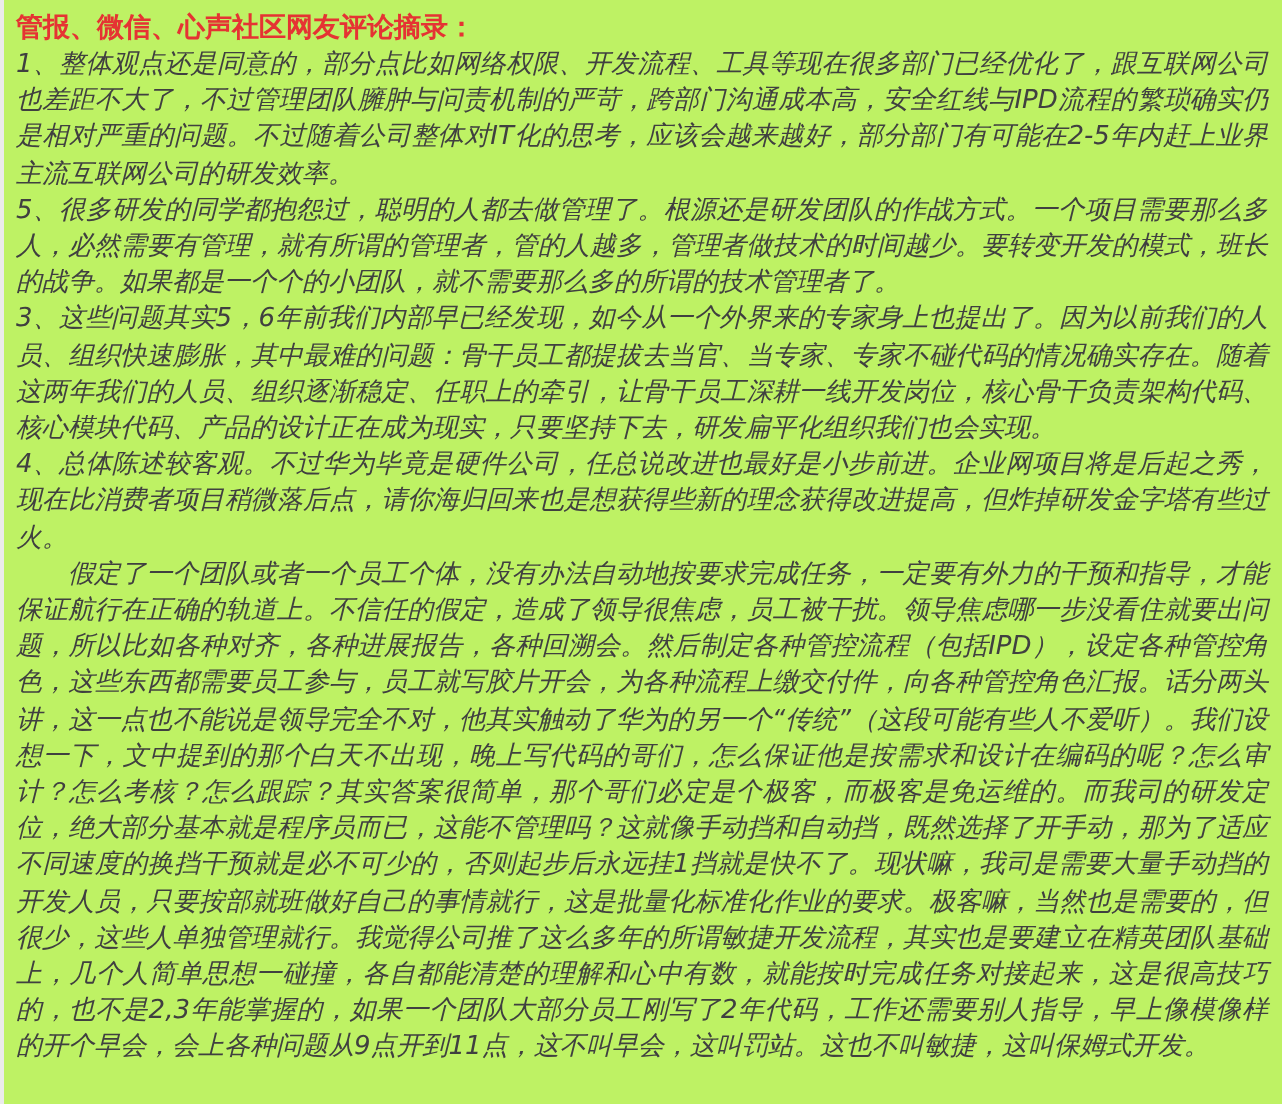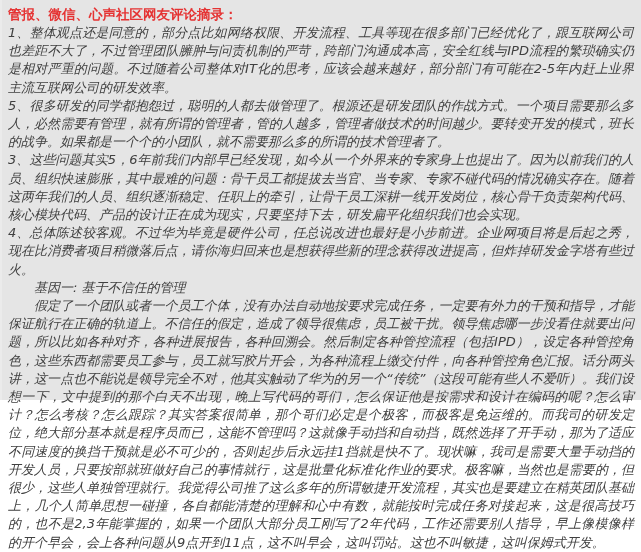--- a/index.html
+++ b/index.html
@@ -9,24 +9,24 @@
   }
   body {
     width: 641px;
     height: 552px;
     overflow: hidden;
     font-family: "DejaVu Sans", "Liberation Sans", sans-serif;
   }
   .doc {
     box-sizing: border-box;
     width: 641px;
-    height: 400px;
+    height: 552px;
     padding: 5px 7px 4px 6px;
     border-left: 2px solid #ebebeb;
-    background: #e5e5e5;
+    background: #bef264;
   }
   .doc-title {
     color: #e53333;
     font-weight: bold;
     font-size: 13.5px;
     line-height: 19px;
     margin: 0;
     text-align: left;
   }
   .para {
@@ -51,16 +51,15 @@
 
   <p class="para">1、整体观点还是同意的，部分点比如网络权限、开发流程、工具等现在很多部门已经优化了，跟互联网公司也差距不大了，不过管理团队臃肿与问责机制的严苛，跨部门沟通成本高，安全红线与IPD流程的繁琐确实仍是相对严重的问题。不过随着公司整体对IT化的思考，应该会越来越好，部分部门有可能在2-5年内赶上业界主流互联网公司的研发效率。</p>
 
   <p class="para">5、很多研发的同学都抱怨过，聪明的人都去做管理了。根源还是研发团队的作战方式。一个项目需要那么多人，必然需要有管理，就有所谓的管理者，管的人越多，管理者做技术的时间越少。要转变开发的模式，班长的战争。如果都是一个个的小团队，就不需要那么多的所谓的技术管理者了。</p>
 
   <p class="para">3、这些问题其实5，6年前我们内部早已经发现，如今从一个外界来的专家身上也提出了。因为以前我们的人员、组织快速膨胀，其中最难的问题：骨干员工都提拔去当官、当专家、专家不碰代码的情况确实存在。随着这两年我们的人员、组织逐渐稳定、任职上的牵引，让骨干员工深耕一线开发岗位，核心骨干负责架构代码、核心模块代码、产品的设计正在成为现实，只要坚持下去，研发扁平化组织我们也会实现。</p>
 
   <p class="para">4、总体陈述较客观。不过华为毕竟是硬件公司，任总说改进也最好是小步前进。企业网项目将是后起之秀，现在比消费者项目稍微落后点，请你海归回来也是想获得些新的理念获得改进提高，但炸掉研发金字塔有些过火。</p>
 
 
-  <p class="para indent2">基因一: 基于不信任的管理</p>
 
   <p class="para indent2">假定了一个团队或者一个员工个体，没有办法自动地按要求完成任务，一定要有外力的干预和指导，才能保证航行在正确的轨道上。不信任的假定，造成了领导很焦虑，员工被干扰。领导焦虑哪一步没看住就要出问题，所以比如各种对齐，各种进展报告，各种回溯会。然后制定各种管控流程（包括IPD），设定各种管控角色，这些东西都需要员工参与，员工就写胶片开会，为各种流程上缴交付件，向各种管控角色汇报。话分两头讲，这一点也不能说是领导完全不对，他其实触动了华为的另一个“传统”（这段可能有些人不爱听）。我们设想一下，文中提到的那个白天不出现，晚上写代码的哥们，怎么保证他是按需求和设计在编码的呢？怎么审计？怎么考核？怎么跟踪？其实答案很简单，那个哥们必定是个极客，而极客是免运维的。而我司的研发定位，绝大部分基本就是程序员而已，这能不管理吗？这就像手动挡和自动挡，既然选择了开手动，那为了适应不同速度的换挡干预就是必不可少的，否则起步后永远挂1挡就是快不了。现状嘛，我司是需要大量手动挡的开发人员，只要按部就班做好自己的事情就行，这是批量化标准化作业的要求。极客嘛，当然也是需要的，但很少，这些人单独管理就行。我觉得公司推了这么多年的所谓敏捷开发流程，其实也是要建立在精英团队基础上，几个人简单思想一碰撞，各自都能清楚的理解和心中有数，就能按时完成任务对接起来，这是很高技巧的，也不是2,3年能掌握的，如果一个团队大部分员工刚写了2年代码，工作还需要别人指导，早上像模像样的开个早会，会上各种问题从9点开到11点，这不叫早会，这叫罚站。这也不叫敏捷，这叫保姆式开发。</p>
 </div>
 
 </body></html>

